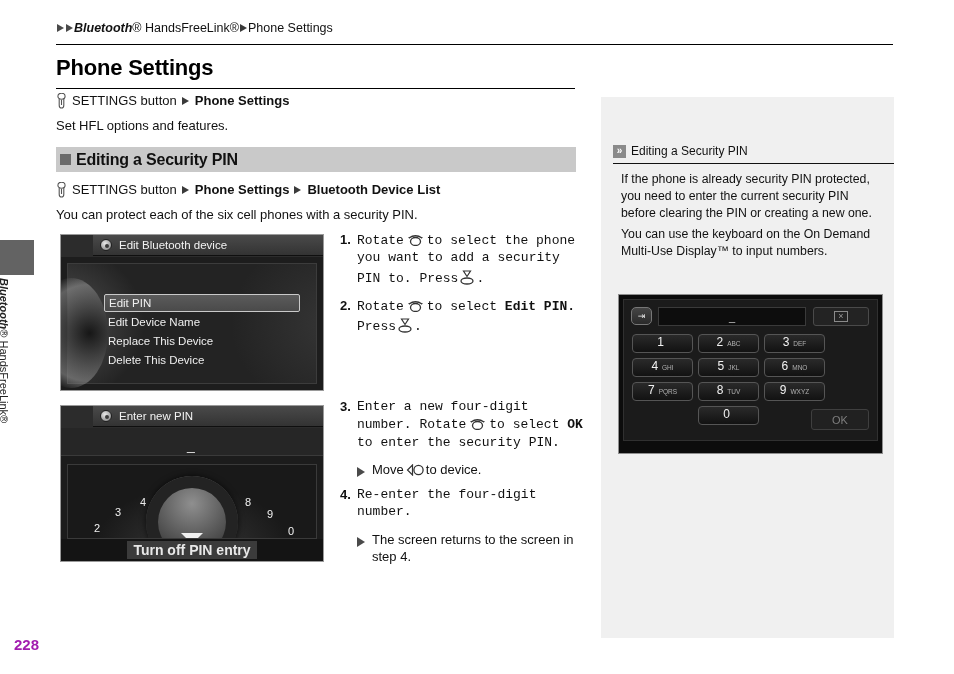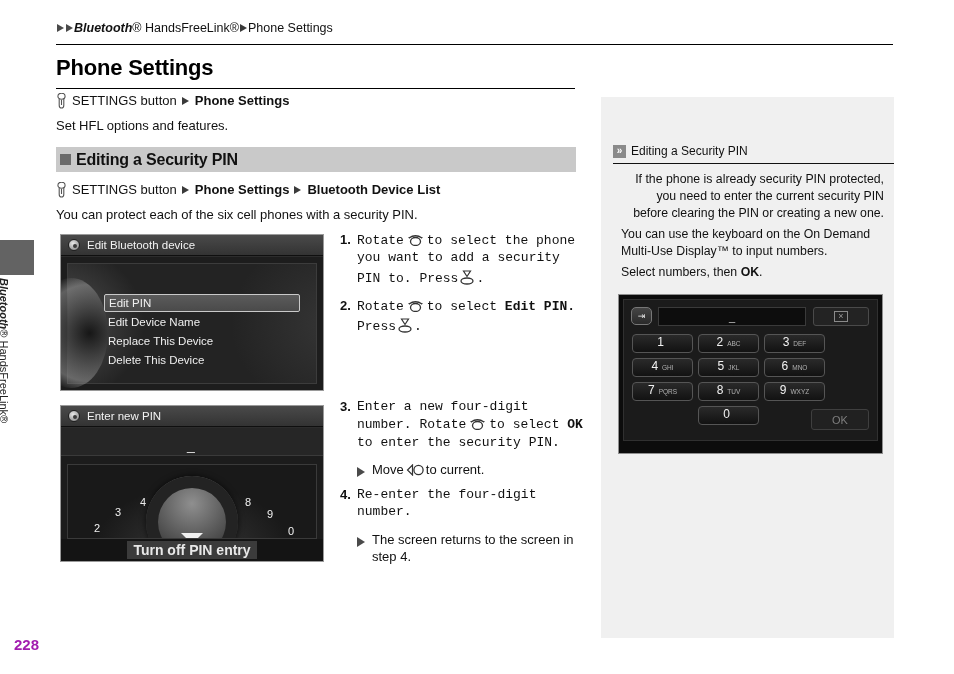--- a/index.html
+++ b/index.html
@@ -79,21 +79,21 @@
 
   .cmdline2 { margin-top: 9px; }
 
   
   .row { position: absolute; }
 
   .shot {
     width: 264px; height: 157px;
     border: 1px solid #9a9a9a;
     background: #2c2c2c;
-    position: relative; overflow: hidden;
+    position: relative; overflow: hidden; padding-left: 32px;
   }
   .shot-title {
     height: 21px; width: 100%;
     background: linear-gradient(#4a4a4a, #333);
     display: flex; align-items: center;
     border-bottom: 1px solid #0f0f0f;
   }
   .gear {
     width: 12px; height: 12px; border-radius: 50%;
     background: radial-gradient(circle at 40% 35%, #e9e9e9, #9a9a9a 70%);
@@ -426,45 +426,41 @@
         <span class="b">OK</span>
         <span>to enter the security PIN.</span>
       </div>
     </div>
     <div class="sub">
       <span class="tri"></span>
       <div>
         <span>Move</span><span class="ico-move"><svg viewBox="0 0 18 12" width="18" height="12">
               <path d="M6.5 1 L6.5 11 L1.5 6 Z" fill="none" stroke="#333" stroke-width="1.2"></path>
               <circle cx="12.5" cy="6" r="4.6" fill="none" stroke="#333" stroke-width="1.3"></circle>
-            </svg></span><span>to current.</span>
+            </svg></span><span>to device.</span>
       </div>
     </div>
     <div class="step">
       <div class="num">4.</div>
       <div class="body">Re-enter the four-digit number.</div>
     </div>
     <div class="sub">
       <span class="tri"></span>
       <div>The screen returns to the screen in step 4.</div>
     </div>
   </div>
 
   <div class="sidebar">
     <div class="sb-head">
       <span class="sb-chev">»</span>
       <span>Editing a Security PIN</span>
     </div>
     <div class="sb-rule"></div>
-    <div class="sb-p" style="top:74px;text-align:right;">If the phone is already security PIN protected, you need to enter the current security PIN before clearing the PIN or creating a new one.</div>
+    <div class="sb-p" style="top:74px;">If the phone is already security PIN protected, you need to enter the current security PIN before clearing the PIN or creating a new one.</div>
     <div class="sb-p" style="top:129px;">You can use the keyboard on the On Demand Multi-Use Display™ to input numbers.</div>
-    <div class="sb-p" style="top:167px;">
-      <span>Select numbers, then</span>
-      <span class="b">OK</span><span>.</span>
-    </div>
 
     <div class="sb-fig">
       <div class="kp-outer">
         <div class="kp-back">
             <span>⇥</span>
           </div>
         <div class="kp-disp">
           <span>_</span>
         </div>
         <div class="kp-del">

